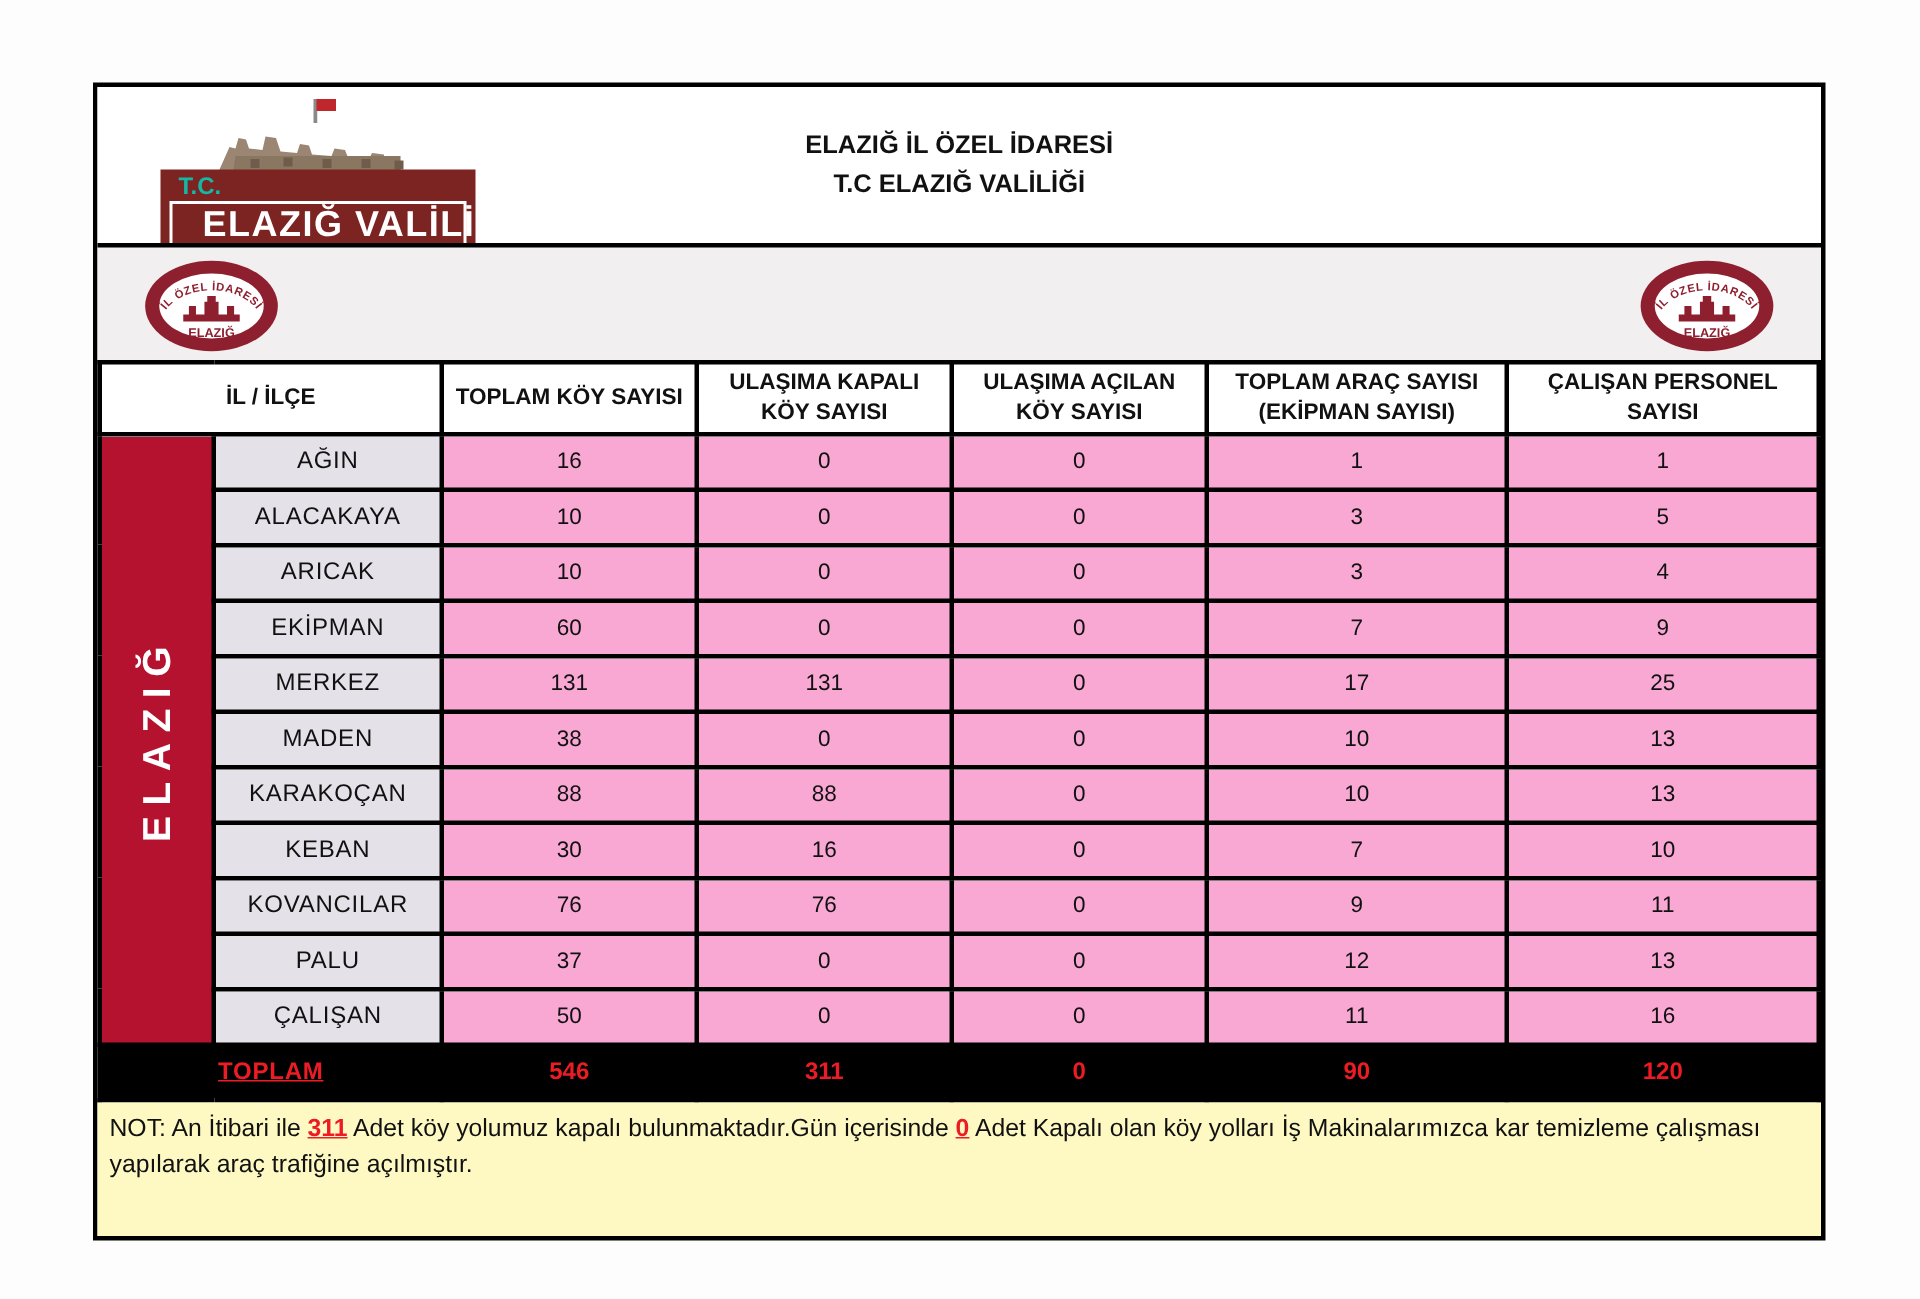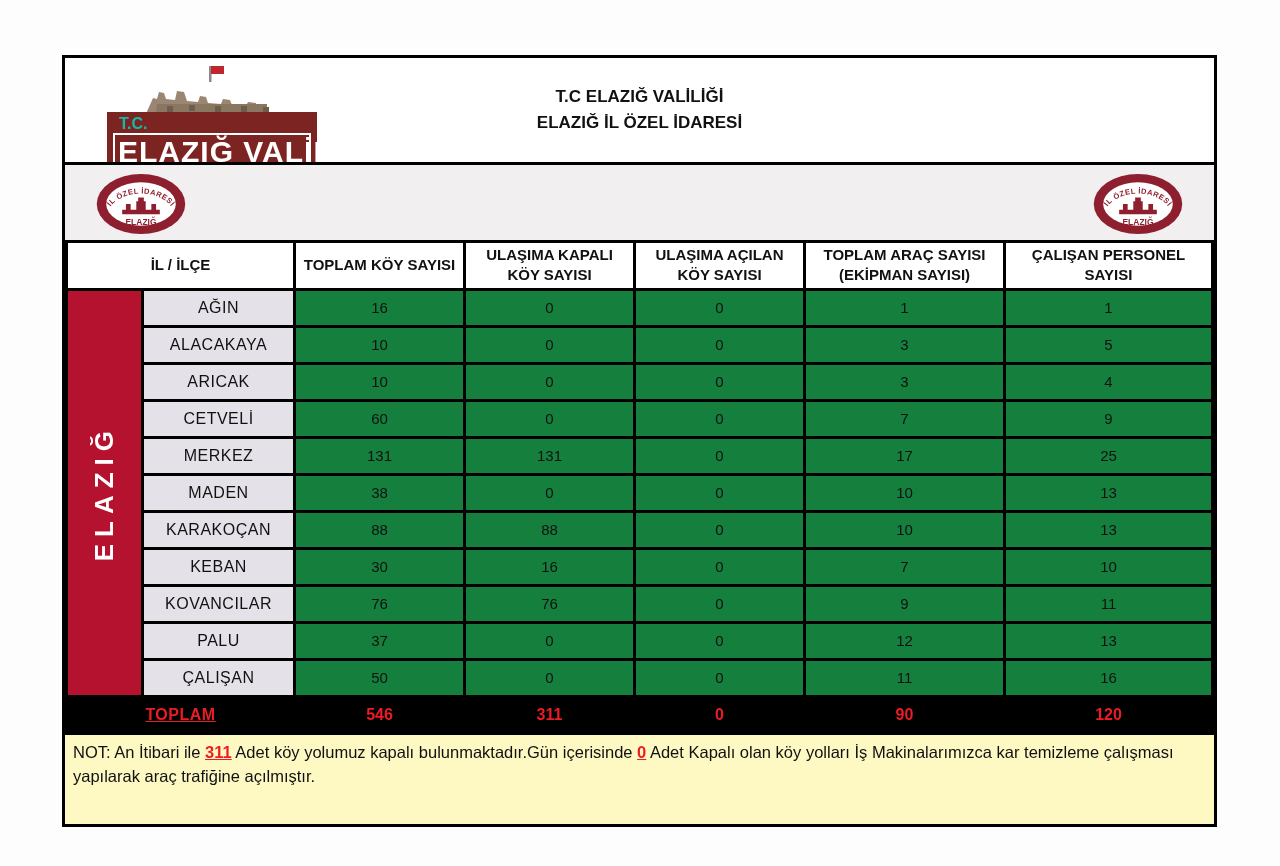--- a/index.html
+++ b/index.html
@@ -5,38 +5,38 @@
   * { box-sizing: border-box; margin: 0; padding: 0; }
   html,body { width:1280px; height:866px; background:#fdfdfd; font-family:"Liberation Sans", sans-serif; }
   .page { position:relative; width:1280px; height:866px; background:#fdfdfd; overflow:hidden; }
   .doc { position:absolute; left:62px; top:55px; width:1155px; height:772px; background:#fff; border:3px solid #000; display:flex; flex-direction:column; }
 
   
   .header { position:relative; height:104px; background:#fff; flex:none; }
   .gov-logo { position:absolute; left:42px; top:6px; width:210px; text-align:center; }
   .gov-logo-box { position:relative; margin-top:-14px; background:#7c2422; padding:3px 6px 6px 6px; }
   .gov-logo-tc { color:#14b8a6; font-size:16px; font-weight:bold; text-align:left; padding-left:6px; }
-  .gov-logo-name { color:#fff; font-size:30px; font-weight:bold; letter-spacing:1px; border:2px solid #fff; padding:0 3px; white-space:nowrap; }
+  .gov-logo-name { color:#fff; font-size:24px; font-weight:bold; letter-spacing:1px; border:2px solid #fff; padding:0 20px; white-space:nowrap; }
   .center-head { position:absolute; left:50%; top:26px; transform:translateX(-50%); text-align:center; font-weight:bold; font-size:17px; line-height:1.55; color:#111; white-space:nowrap; }
   .datetime { position:absolute; right:70px; top:20px; width:210px; font-weight:bold; font-size:16px; color:#111; }
   .tarih-line { margin-bottom:32px; }
   .saat-label { text-decoration:underline; }
 
   
   .banner { position:relative; height:78px; background:#f1eff0; border-top:3px solid #000; flex:none; display:flex; align-items:center; justify-content:center; }
   .banner-title { font-weight:bold; font-size:17px; color:#111; text-align:center; padding:0 120px; }
   .seal { position:absolute; top:7px; width:96px; height:64px; }
   .seal.left { left:28px; }
   .seal.right { right:28px; }
 
   
   table { border-collapse:collapse; width:100%; flex:none; table-layout:fixed; }
   td, th { border:3px solid #000; text-align:center; vertical-align:middle; color:#111; overflow:hidden; }
   th { background:#fff; font-weight:bold; font-size:15px; line-height:1.35; height:47px; padding:2px 6px; }
-  td.num { background:#15803d; font-size:15px; height:37px; }
+  td.num { background:#f9a8d4; font-size:15px; height:37px; }
   td.district { background:#e4e2e8; font-weight:normal; font-size:16px; letter-spacing:0.5px; }
   td.band { background:#b5122f; padding:0; }
   .vtext { writing-mode:vertical-rl; transform:rotate(180deg); color:#fff; font-weight:bold; font-size:26px; letter-spacing:7px; margin:0 auto; }
   tr.total-row td { background:#000000; color:#ed1c24; font-weight:bold; font-size:16px; height:37px; }
   td.total-label { text-decoration:underline; letter-spacing:0.5px; }
 
   
   .note { flex:1; border-top:0; padding:5px 8px 4px 8px; font-size:16.5px; line-height:1.5; color:#111; background:#fef9c3; }
   .note .red { color:#ed1c24; font-weight:bold; text-decoration:underline; }
 </style>
@@ -58,22 +58,22 @@
           <rect x="88" y="42" width="6" height="6" fill="#6e5d4b"></rect>
           <rect x="114" y="42" width="6" height="6" fill="#6e5d4b"></rect>
           <rect x="136" y="43" width="6" height="6" fill="#6e5d4b"></rect>
         </svg>
         <div class="gov-logo-box">
           <div class="gov-logo-tc">T.C.</div>
           <div class="gov-logo-name">ELAZIĞ VALİLİĞİ</div>
         </div>
       </div>
       <div class="center-head">
+        <div>ELAZIĞ İL ÖZEL İDARESİ</div>
         <div>T.C ELAZIĞ VALİLİĞİ</div>
-        <div>ELAZIĞ İL ÖZEL İDARESİ</div>
       </div>
     </div>
 
     <div class="banner">
       <svg class="seal left" viewBox="0 0 100 68">
         <ellipse cx="50" cy="34" rx="47" ry="32" fill="#8e1f2f"></ellipse>
         <ellipse cx="50" cy="34" rx="37" ry="23" fill="#fff"></ellipse>
         <path id="sealArcL" d="M 15 42 A 36 25 0 0 1 85 42" fill="none"></path>
         <text font-size="8" font-weight="bold" fill="#8e1f2f" letter-spacing="0.5">
           <textPath href="#sealArcL" startOffset="50%" text-anchor="middle">İL ÖZEL İDARESİ</textPath>
@@ -133,21 +133,21 @@
       </tr>
       <tr>
         <td class="district">ARICAK</td>
         <td class="num">10</td>
         <td class="num">0</td>
         <td class="num">0</td>
         <td class="num">3</td>
         <td class="num">4</td>
       </tr>
       <tr>
-        <td class="district">CETVELİ</td>
+        <td class="district">EKİPMAN</td>
         <td class="num">60</td>
         <td class="num">0</td>
         <td class="num">0</td>
         <td class="num">7</td>
         <td class="num">9</td>
       </tr>
       <tr>
         <td class="district">MERKEZ</td>
         <td class="num">131</td>
         <td class="num">131</td>

